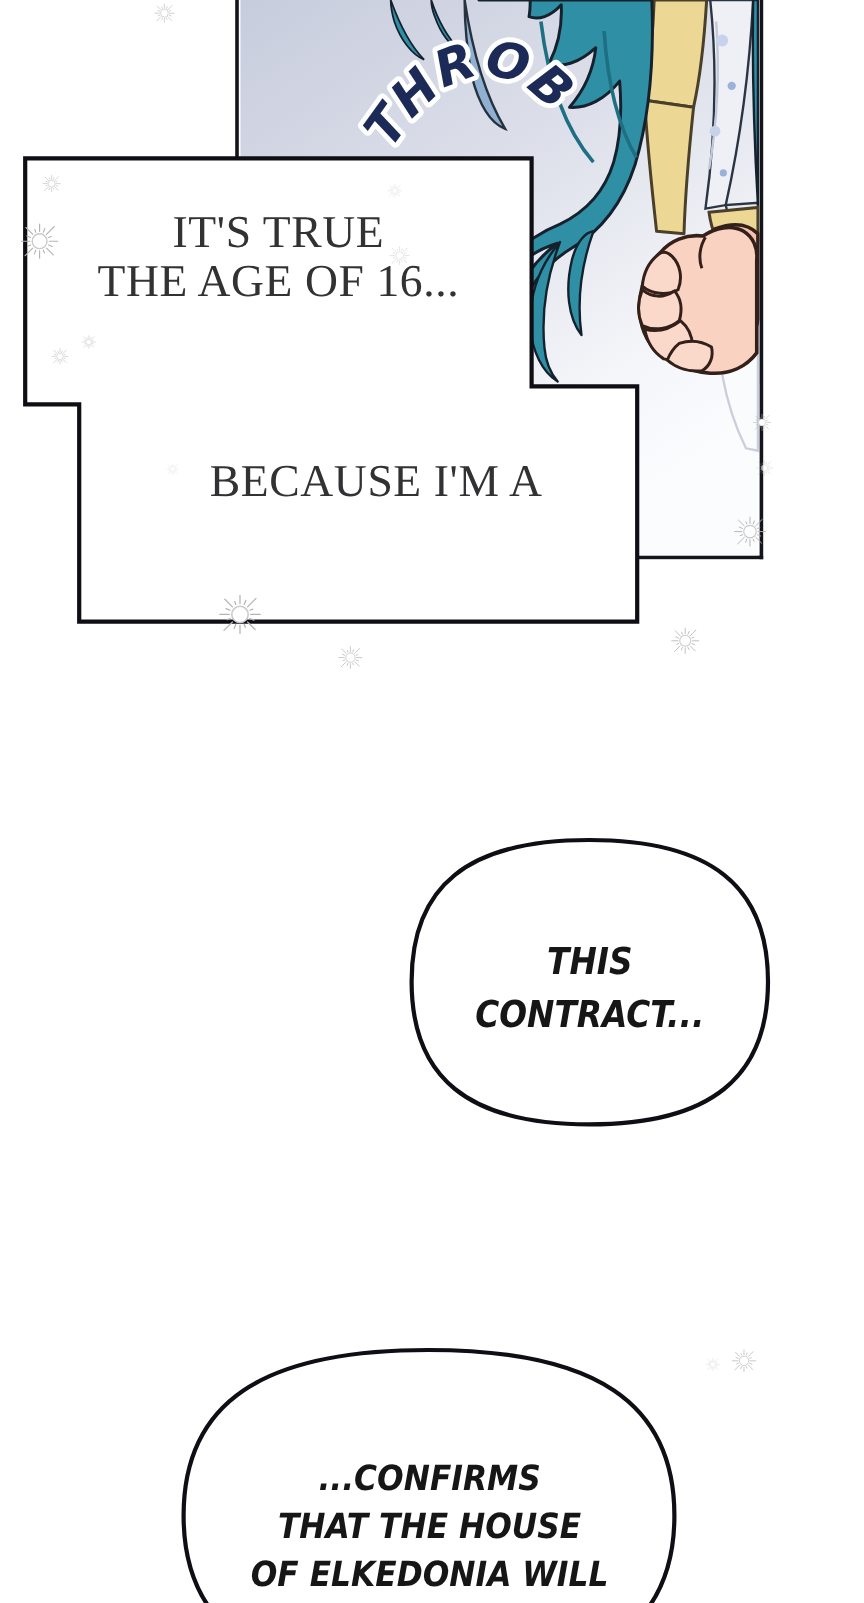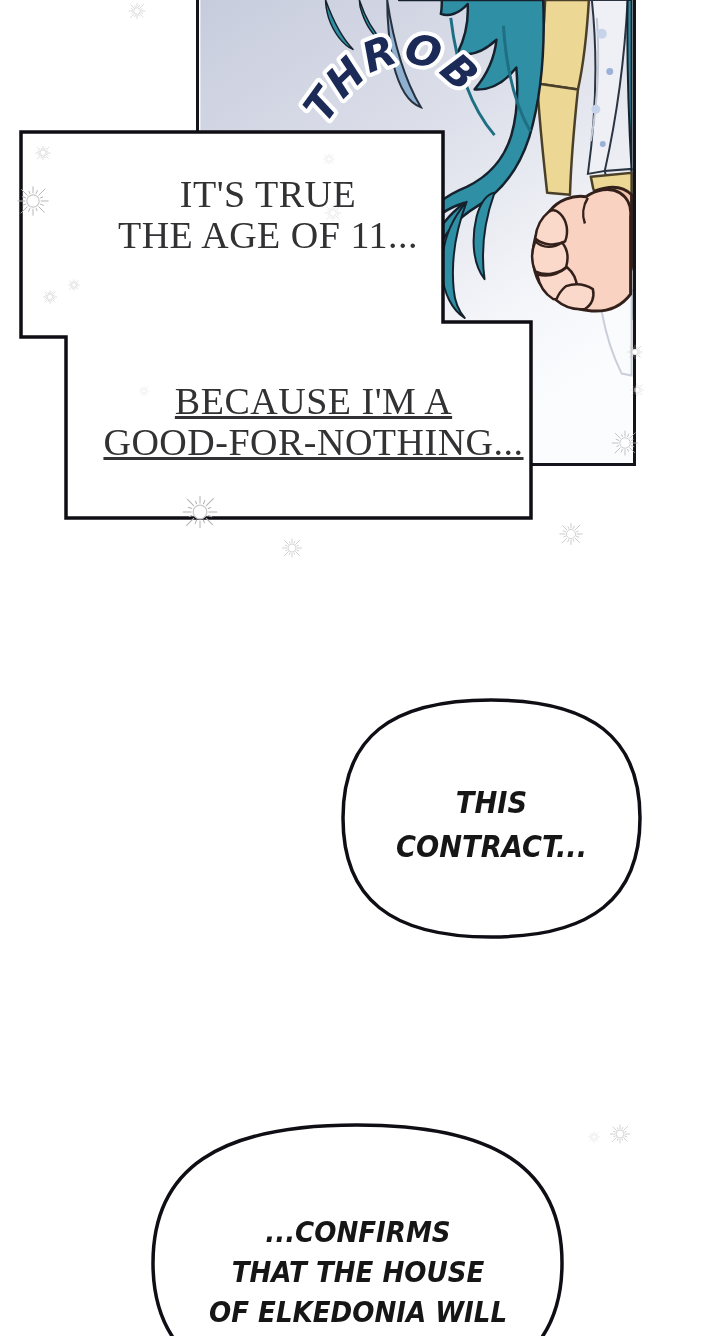--- a/index.html
+++ b/index.html
@@ -26,22 +26,22 @@
   
   .speech-union{position:absolute;left:0;top:0;}
 
   
   .narr{
     position:absolute;text-align:center;color:#323234;
     font-family:"Liberation Serif","DejaVu Serif",serif;
     font-size:38px;line-height:41px;letter-spacing:.5px;white-space:nowrap;
   }
   .narr div{white-space:nowrap;}
-  .narr-top{left:21px;top:174px;width:422px;padding-left:36px;}
-  .narr-bottom{left:66px;top:381px;width:495px;text-decoration:underline;}
+  .narr-top{left:21px;top:174px;width:422px;}
+  .narr-bottom{left:66px;top:381px;width:495px;}
 
   
   .bubble-svg{position:absolute;left:0;top:0;}
   .btxt{
     position:absolute;text-align:center;color:#161616;
     font-family:"DejaVu Sans",sans-serif;font-weight:bold;font-style:italic;
     white-space:nowrap;
   }
   .btxt div{white-space:nowrap;}
   .btxt-contract{left:343px;top:780px;width:297px;font-size:31px;line-height:44px;transform:scaleX(.88);}
@@ -137,26 +137,25 @@
       </text>
     </svg>
   </div>
 
   <svg class="speech-union" width="720" height="560" viewBox="0 0 720 560">
     <path d="M21,132 H443 V322 H531 V518 H66 V337 H21 Z" fill="#ffffff" stroke="#0e0e14" stroke-width="3.5" stroke-linejoin="miter"></path>
   </svg>
 
   <div class="narr narr-top">
     <div>IT'S TRUE</div>
-    <div>THE AGE OF 11...</div>
+    <div>THE AGE OF 16...</div>
   </div>
 
   <div class="narr narr-bottom">
     <div>BECAUSE I'M A</div>
-    <div>GOOD-FOR-NOTHING...</div>
   </div>
 
   <svg class="bubble-svg" width="720" height="960" viewBox="0 0 720 960">
     <path d="M343,818 C343,738 390,700 491,700 C592,700 640,738 640,818 C640,898 592,937 491,937 C390,937 343,898 343,818 Z" fill="#ffffff" stroke="#0e0e14" stroke-width="3.5"></path>
   </svg>
   <div class="btxt btxt-contract">
     <div>THIS</div>
     <div>CONTRACT...</div>
   </div>
 

